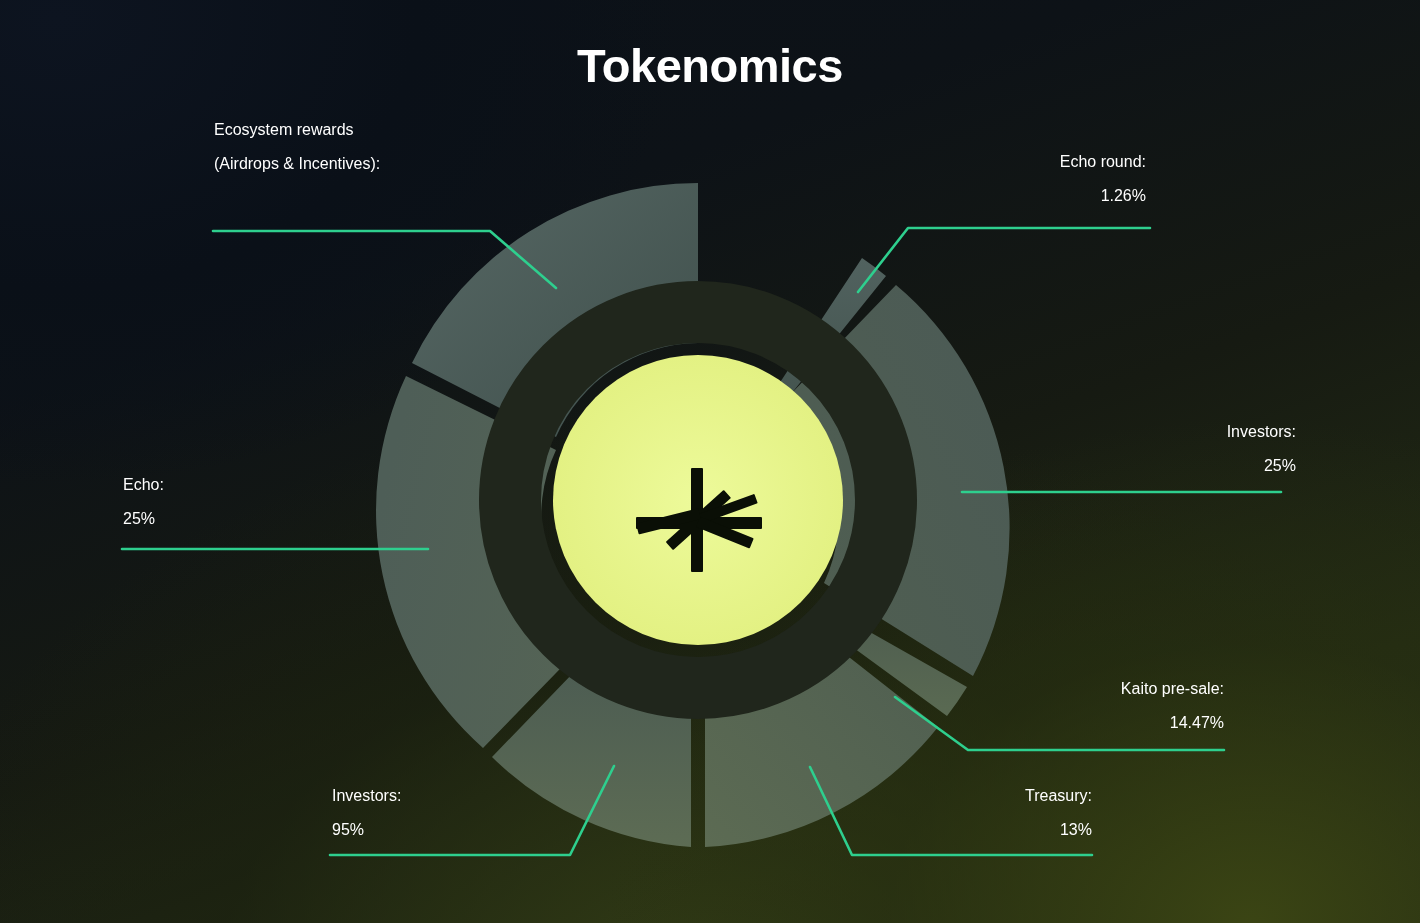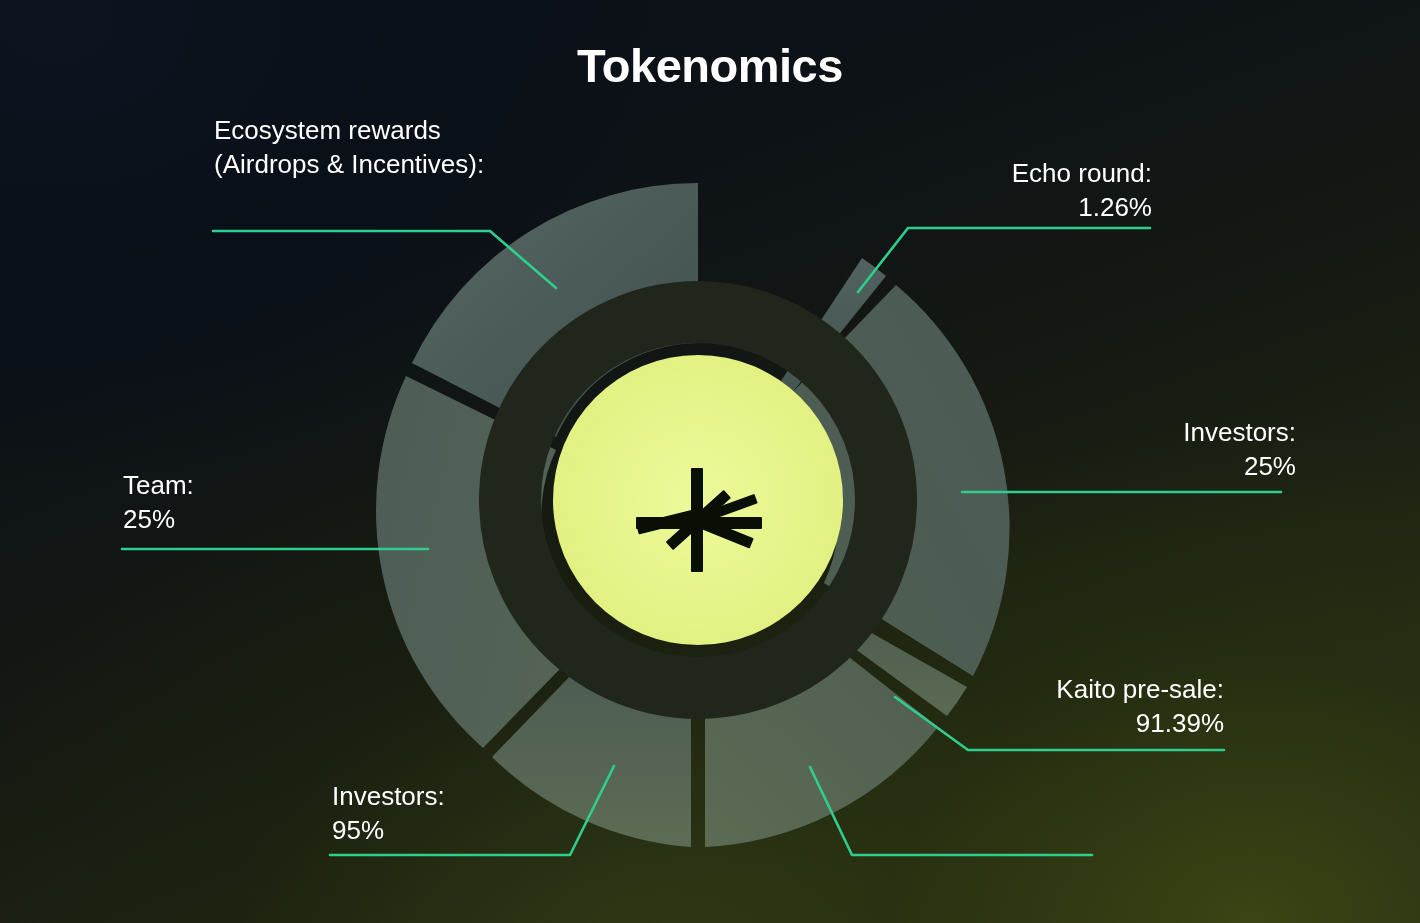--- a/index.html
+++ b/index.html
@@ -20,21 +20,21 @@
     padding-left: 26px;
   }
   .chart-title {
     position:absolute; top:38px; left:0; width:1420px;
     text-align:center;
     font-size:47px; font-weight:bold; color:#ffffff;
     letter-spacing:-0.5px;
   }
   svg.donut-svg { position:absolute; left:0; top:0; width:1420px; height:923px; }
 
-  .lbl { position:absolute; color:#ffffff; font-size:26px; line-height:34px; white-space:nowrap; }
+  .lbl { position:absolute; color:#ffffff; font-size:16px; line-height:34px; white-space:nowrap; }
   .lbl.right { text-align:right; }
   .lbl.left  { text-align:left; }
 </style>
 </head>
 <body>
 
 <div id="stage">
 
   <div class="chart-title">Tokenomics</div>
 
@@ -121,39 +121,43 @@
       <path d="M 330 855 L 570 855 L 614 766"></path>
       <path d="M 122 549 L 428 549"></path>
     </g>
   </svg>
 
   <div class="lbl left" style="left:214px; top:113px;">
     <div>Ecosystem rewards</div>
     <div>(Airdrops &amp; Incentives):</div>
   </div>
 
-  <div class="lbl right" style="right:268px; top:145px; width:320px;margin-top:11px;">
+  <div class="lbl right" style="right:274px; top:145px; width:320px;">
     <div>Echo round:</div>
     <div>1.26%</div>
   </div>
 
   <div class="lbl right" style="right:124px; top:415px; width:320px;">
     <div>Investors:</div>
     <div>25%</div>
   </div>
 
   <div class="lbl right" style="right:196px; top:672px; width:340px;">
     <div>Kaito pre-sale:</div>
-    <div>91.39%</div>
+    <div>14.47%</div>
   </div>
 
+  <div class="lbl right" style="right:328px; top:779px; width:320px;">
+    <div>Treasury:</div>
+    <div>13%</div>
+  </div>
 
   <div class="lbl left" style="left:332px; top:779px;">
     <div>Investors:</div>
     <div>95%</div>
   </div>
 
   <div class="lbl left" style="left:123px; top:468px;">
-    <div>Team:</div>
+    <div>Echo:</div>
     <div>25%</div>
   </div>
 
 </div>
 
 </body></html>

